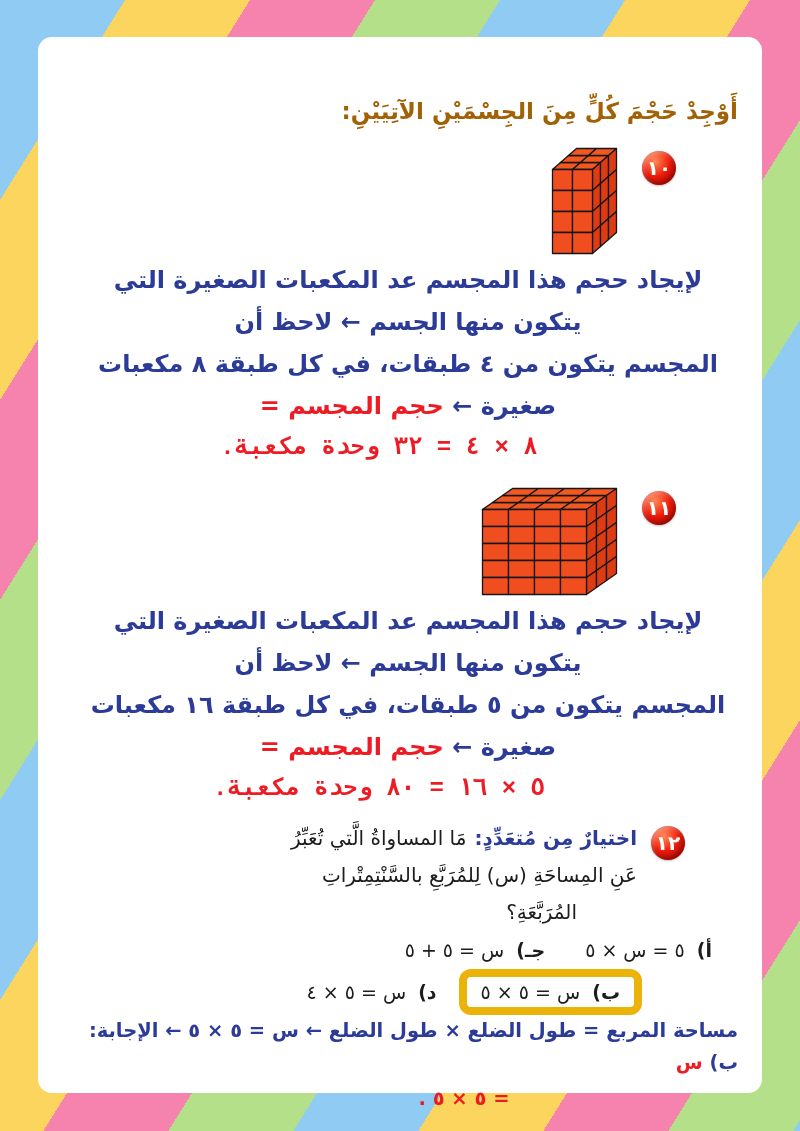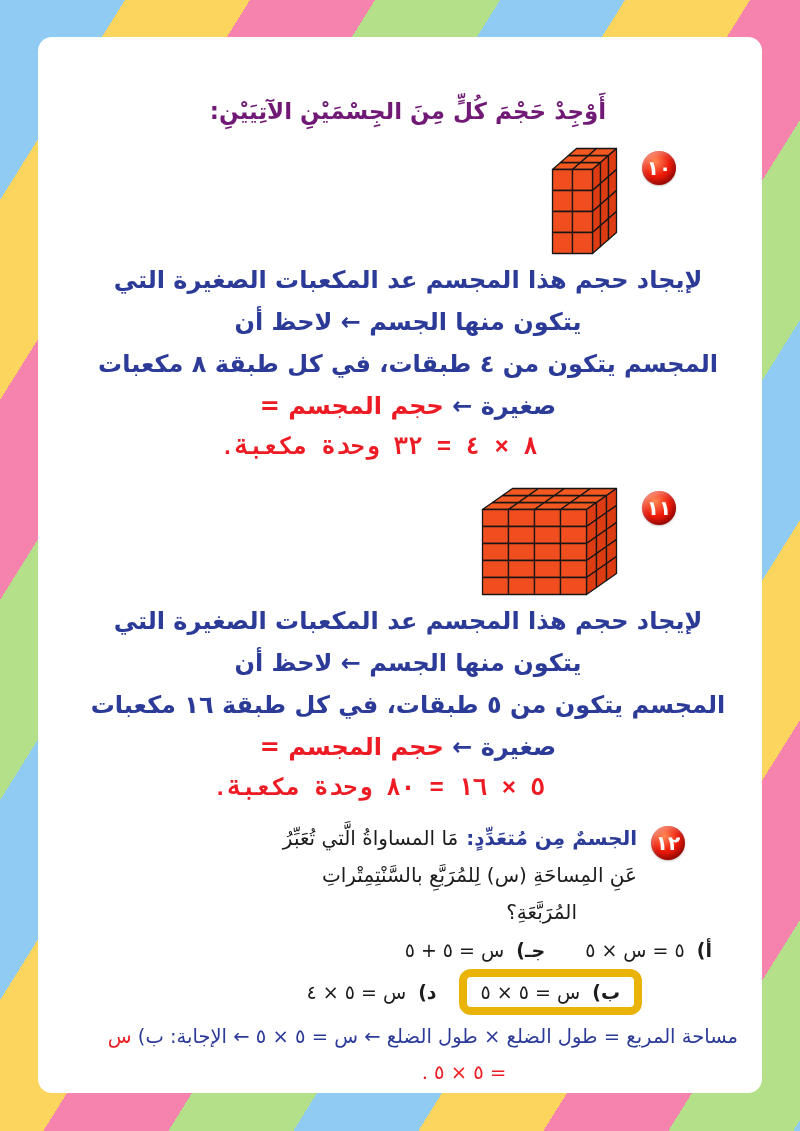--- a/index.html
+++ b/index.html
@@ -11,22 +11,22 @@
       #fbd55e 106px 212px,
       #f583ad 212px 318px,
       #b5e08a 318px 424px);
   }
   .sheet{
     position:absolute;left:38px;top:37px;right:38px;bottom:38px;
     background:#ffffff;border-radius:14px;direction:rtl;
     padding:50px 24px 0 40px;box-sizing:border-box;
   }
   .title{
-    margin:6px 0 0 0;font-size:23px;font-weight:bold;color:#701a75;
-    text-align:center;line-height:36px;
+    margin:6px 0 0 0;font-size:23px;font-weight:bold;color:#a16207;
+    text-align:right;line-height:36px;
   }
   .problem-row{
     display:flex;direction:rtl;align-items:flex-start;
     gap:24px;padding-right:62px;margin-top:16px;
   }
   .badge{
     width:34px;height:34px;border-radius:50%;flex:0 0 auto;margin-top:6px;
     background:radial-gradient(circle at 38% 30%, #ff8a55 0%, #ee1a0a 48%, #9c0a02 100%);
     box-shadow:inset -2px -3px 5px rgba(110,0,0,.55), inset 2px 3px 4px rgba(255,255,255,.35), 0 1px 2px rgba(0,0,0,.25);
     color:#fff;display:flex;align-items:center;justify-content:center;
@@ -47,21 +47,21 @@
   .options{direction:rtl;margin-top:6px;font-size:19px;color:#1c1c1c;}
   .opt-row{display:flex;direction:rtl;align-items:center;margin-top:8px;}
   .opt-row-1{padding-right:26px;gap:40px;}
   .opt-row-2{padding-right:96px;gap:22px;}
   .option{white-space:nowrap;}
   .opt-label{font-weight:bold;margin-left:12px;}
   .answer-box{
     display:inline-block;border:8px solid #eab308;border-radius:12px;
     padding:4px 14px;background:#fff;
   }
-  .solution{margin-top:6px;font-size:19.5px;font-weight:normal;text-align:right;line-height:32px;}
+  .solution{margin-top:0;font-size:19.5px;font-weight:bold;text-align:right;line-height:32px;}
   .solution-line2{text-align:center;padding-left:112px;margin-top:4px;}
 </style>
 </head>
 <body>
 
 <div class="sheet">
 
   <h1 class="title">أَوْجِدْ حَجْمَ كُلٍّ مِنَ الجِسْمَيْنِ الآتِيَيْنِ:</h1>
 
   <div class="problem-row">
@@ -170,21 +170,21 @@
     </div>
     <div class="red result-line">٥ × ١٦ = ٨٠ وحدة مكعبة.</div>
   </div>
 
   <div class="mcq">
     <div class="badge">
       <span>١٢</span>
     </div>
     <div class="mcq-text">
       <div>
-        <span class="mcq-lead">الجسمٌ مِن مُتعَدِّدٍ:</span><span>مَا المساواةُ الَّتي تُعَبِّرُ</span>
+        <span class="mcq-lead">اختيارٌ مِن مُتعَدِّدٍ:</span><span>مَا المساواةُ الَّتي تُعَبِّرُ</span>
       </div>
       <div>عَنِ المِساحَةِ (س) لِلمُرَبَّعِ بالسَّنْتِمِتْراتِ</div>
       <div class="mcq-line3">المُرَبَّعَةِ؟</div>
     </div>
   </div>
 
   <div class="options">
     <div class="opt-row opt-row-1">
       <span class="option">
         <span class="opt-label">أ)</span><span>٥ = س × ٥</span>

